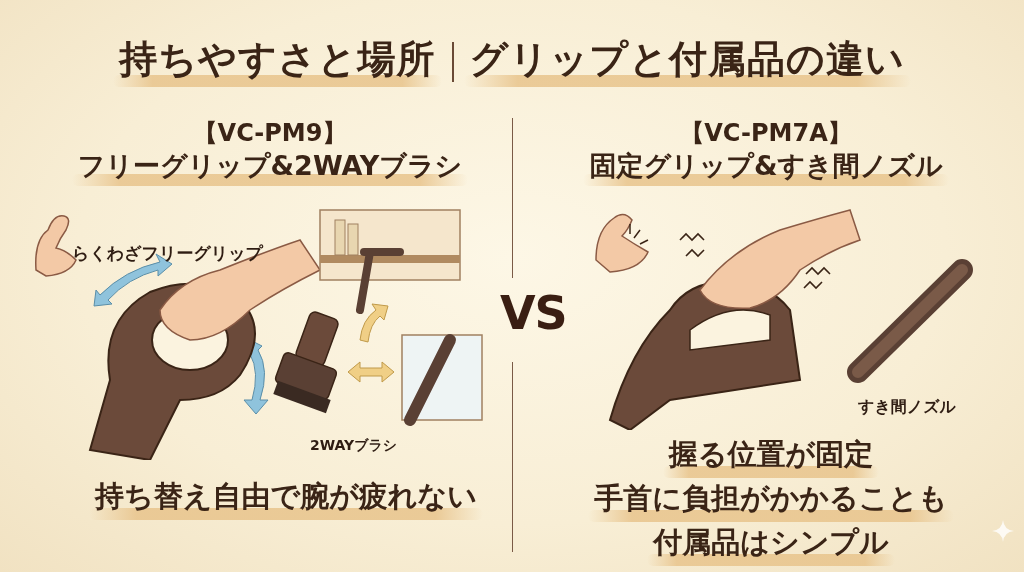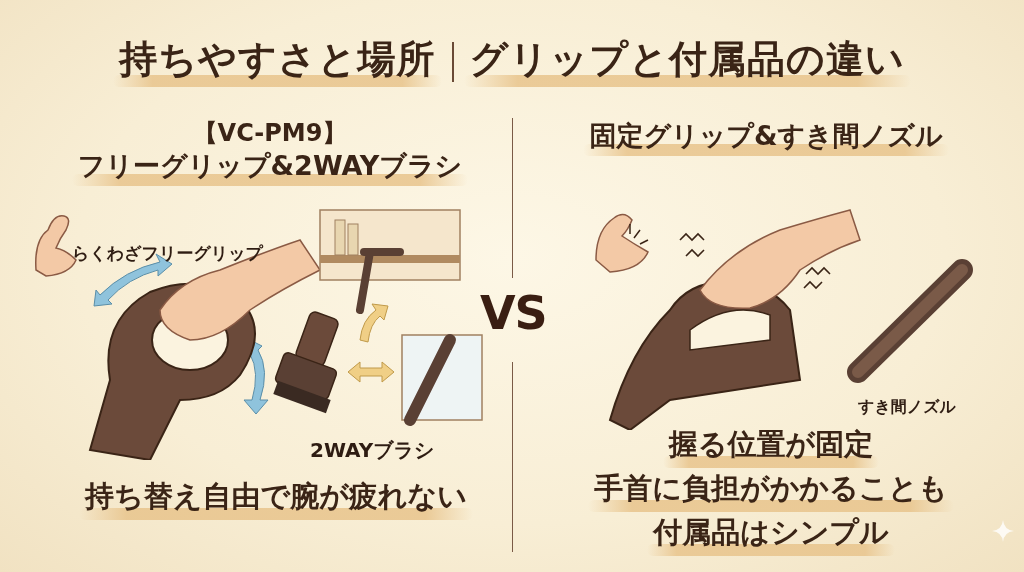--- a/index.html
+++ b/index.html
@@ -7,21 +7,21 @@
   .canvas{position:relative;width:1024px;height:572px;background:radial-gradient(ellipse at 50% 45%,#fdf7e6 0%,#f8eed5 60%,#f1e2c2 100%);color:#3a2416;overflow:hidden;}
   .hl{position:relative;display:inline-block;font-weight:bold;}
   .hl::after{content:"";position:absolute;left:-6px;right:-6px;bottom:-2px;height:12px;background:linear-gradient(90deg,rgba(232,196,140,0) 0%,rgba(232,196,140,.85) 12%,rgba(232,196,140,.85) 88%,rgba(232,196,140,0) 100%);border-radius:6px;z-index:0;}
   .hl span{position:relative;z-index:1;}
   .title{position:absolute;top:34px;left:0;width:1024px;text-align:center;font-size:38px;font-weight:bold;letter-spacing:1px;white-space:nowrap;}
   .title .sep{display:inline-block;width:2px;height:40px;background:#6a4a36;vertical-align:middle;margin:0 16px;}
   .divider{position:absolute;left:512px;width:1px;background:#7a5a46;}
   .model-block{position:absolute;top:118px;width:460px;text-align:center;font-weight:bold;}
   .model-block .model{font-size:24px;line-height:30px;}
   .model-block .sub{font-size:27px;line-height:36px;}
-  .vs{position:absolute;left:480px;top:286px;font-size:46px;font-weight:bold;color:#3a1e12;letter-spacing:-1px;}
+  .vs{position:absolute;left:500px;top:286px;font-size:46px;font-weight:bold;color:#3a1e12;letter-spacing:-1px;}
   .label{position:absolute;font-size:17px;font-weight:bold;color:#2e1c12;white-space:nowrap;}
   .bottom{position:absolute;text-align:center;font-weight:bold;font-size:29px;line-height:44px;width:470px;}
   .ill{position:absolute;}
   .sparkle{position:absolute;left:992px;top:520px;width:22px;height:22px;}
 </style>
 </head>
 <body>
 
 <div class="canvas">
 
@@ -32,20 +32,21 @@
   <div class="divider" style="top:118px;height:160px;"></div>
   <div class="divider" style="top:362px;height:190px;"></div>
   <div class="vs">VS</div>
 
   <div class="model-block" style="left:40px;text-align:center;">
     <div class="model">【VC-PM9】</div>
     <div class="hl sub"><span>フリーグリップ&amp;2WAYブラシ</span></div>
   </div>
 
   <div class="model-block" style="left:536px;">
+    <div class="model">【VC-PM7A】</div>
     <div class="hl sub"><span>固定グリップ&amp;すき間ノズル</span></div>
   </div>
 
   <svg class="ill" style="left:30px;top:200px;" width="470" height="260" viewBox="0 0 470 260">
 
     <g>
       <path d="M6,70 Q4,40 18,30 Q24,14 34,16 Q42,18 36,30 Q30,38 26,48 Q36,50 46,60 Q40,74 16,76 Z" fill="#f3c9a6" stroke="#8a5a44" stroke-width="1.5"></path>
     </g>
 
     <g fill="#8fc3dc" stroke="#5a8ea8" stroke-width="1">
@@ -79,21 +80,21 @@
       <rect x="244" y="190" width="56" height="14" fill="#3a2a22" transform="rotate(20 272 197)"></rect>
     </g>
 
     <g>
       <rect x="372" y="135" width="80" height="85" fill="#eef4f4" stroke="#a08060" stroke-width="1.5"></rect>
       <path d="M380,220 L420,140" stroke="#5a4034" stroke-width="12" stroke-linecap="round"></path>
     </g>
     <text x="282" y="252"></text>
   </svg>
   <div class="label" style="left:72px;top:242px;">らくわざフリーグリップ</div>
-  <div class="label" style="left:310px;top:437px;font-size:20px;">2WAYブラシ</div>
+  <div class="label" style="left:310px;top:437px;font-size:14px;">2WAYブラシ</div>
 
   <svg class="ill" style="left:590px;top:200px;" width="420" height="230" viewBox="0 0 420 230">
     <g>
       <path d="M6,60 Q6,30 24,18 Q34,10 42,20 Q38,30 32,36 Q44,44 58,52 Q50,70 20,72 Z" fill="#f3c9a6" stroke="#8a5a44" stroke-width="1.5"></path>
       <path d="M44,38 l6,-8 M50,44 l8,-4 M40,34 l0,-10" stroke="#3a2416" stroke-width="1.5"></path>
     </g>
     <g stroke="#3a2416" stroke-width="1.6" fill="none">
       <path d="M90,40 l6,-6 l6,6 l6,-6 l6,6"></path>
       <path d="M96,56 l6,-6 l6,6 l6,-6"></path>
       <path d="M216,74 l6,-6 l6,6 l6,-6 l6,6"></path>
@@ -104,25 +105,25 @@
       <path d="M100,130 Q140,100 180,115 L180,140 L100,150 Z" fill="#fbf3df" stroke="#3a2416" stroke-width="1.5"></path>
       <path d="M110,90 Q140,50 190,30 Q230,18 260,10 L270,40 Q240,50 210,70 Q190,100 160,108 Q120,110 110,90 Z" fill="#f3c9a6" stroke="#8a5a44" stroke-width="1.5"></path>
     </g>
     <g>
       <path d="M268,172 L372,70" stroke="#5a4034" stroke-width="22" stroke-linecap="round"></path>
       <path d="M268,172 L372,70" stroke="#7a5a48" stroke-width="12" stroke-linecap="round"></path>
     </g>
   </svg>
   <div class="label" style="left:858px;top:397px;font-size:16px;">すき間ノズル</div>
 
-  <div class="bottom" style="left:41px;top:474px;">
+  <div class="bottom" style="left:51px;top:474px;">
     <div><span class="hl"><span>持ち替え自由で腕が疲れない</span></span></div>
   </div>
 
-  <div class="bottom" style="left:536px;top:422px;">
+  <div class="bottom" style="left:536px;top:432px;">
     <div><span class="hl"><span>握る位置が固定</span></span></div>
     <div><span class="hl"><span>手首に負担がかかることも</span></span></div>
     <div><span class="hl"><span>付属品はシンプル</span></span></div>
   </div>
 
   <svg class="sparkle" viewBox="0 0 22 22">
     <path d="M11,0 Q12,10 22,11 Q12,12 11,22 Q10,12 0,11 Q10,10 11,0 Z" fill="#ffffff" opacity="0.8"></path>
   </svg>
 </div>
 

